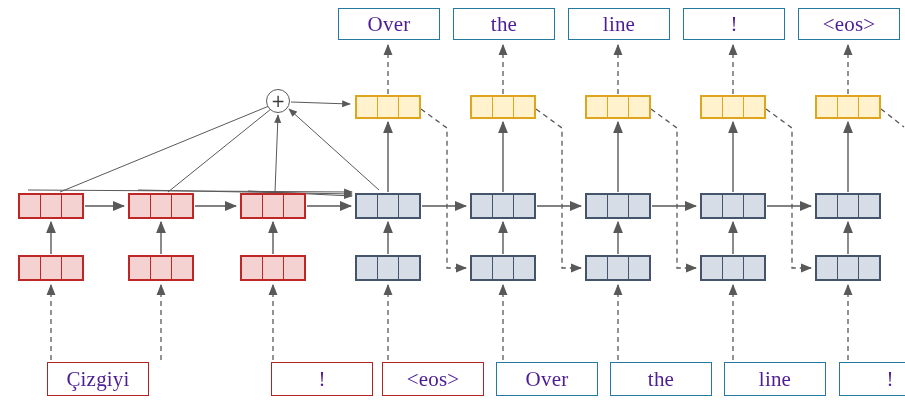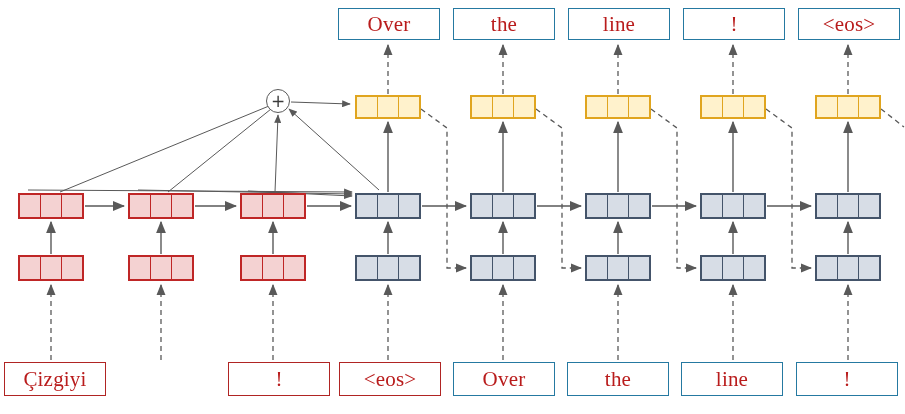--- a/index.html
+++ b/index.html
@@ -3,24 +3,24 @@
 <meta charset="utf-8">
 <style>
   * { margin:0; padding:0; box-sizing:border-box; }
   body { background:#ffffff; font-family:"Liberation Serif","DejaVu Serif",serif; }
   .canvas { position:relative; width:905px; height:414px; background:#ffffff; overflow:hidden; }
   svg.connectors { position:absolute; left:0; top:0; z-index:0; }
 
   .word {
     position:absolute; width:102px; height:32px; background:#ffffff;
     border:1.6px solid #2579a1; display:flex; align-items:center; justify-content:center;
-    font-size:21px; color:#b91c1c; z-index:1; letter-spacing:0.2px;
+    font-size:21px; color:#4c1d95; z-index:1; letter-spacing:0.2px;
   }
   .word.src { border-color:#b02423; }
-  .word.bottom { height:34px; }
+  .word.bottom { height:34px;margin-left:43px; }
 
   .vec { position:absolute; width:66px; height:26px; display:flex; z-index:1; }
   .vec i { flex:1; display:block; }
   .vec.enc { border:2px solid #bf2626; background:#f4d2d2; }
   .vec.enc i + i { border-left:1.5px solid #bf2626; }
   .vec.dec { border:2px solid #44546a; background:#d7dde6; }
   .vec.dec i + i { border-left:1.5px solid #44546a; }
   .vec.out { border:2px solid #e0a51f; background:#fff2cc; height:24px; }
   .vec.out i + i { border-left:1.5px solid #e0a51f; }
 

